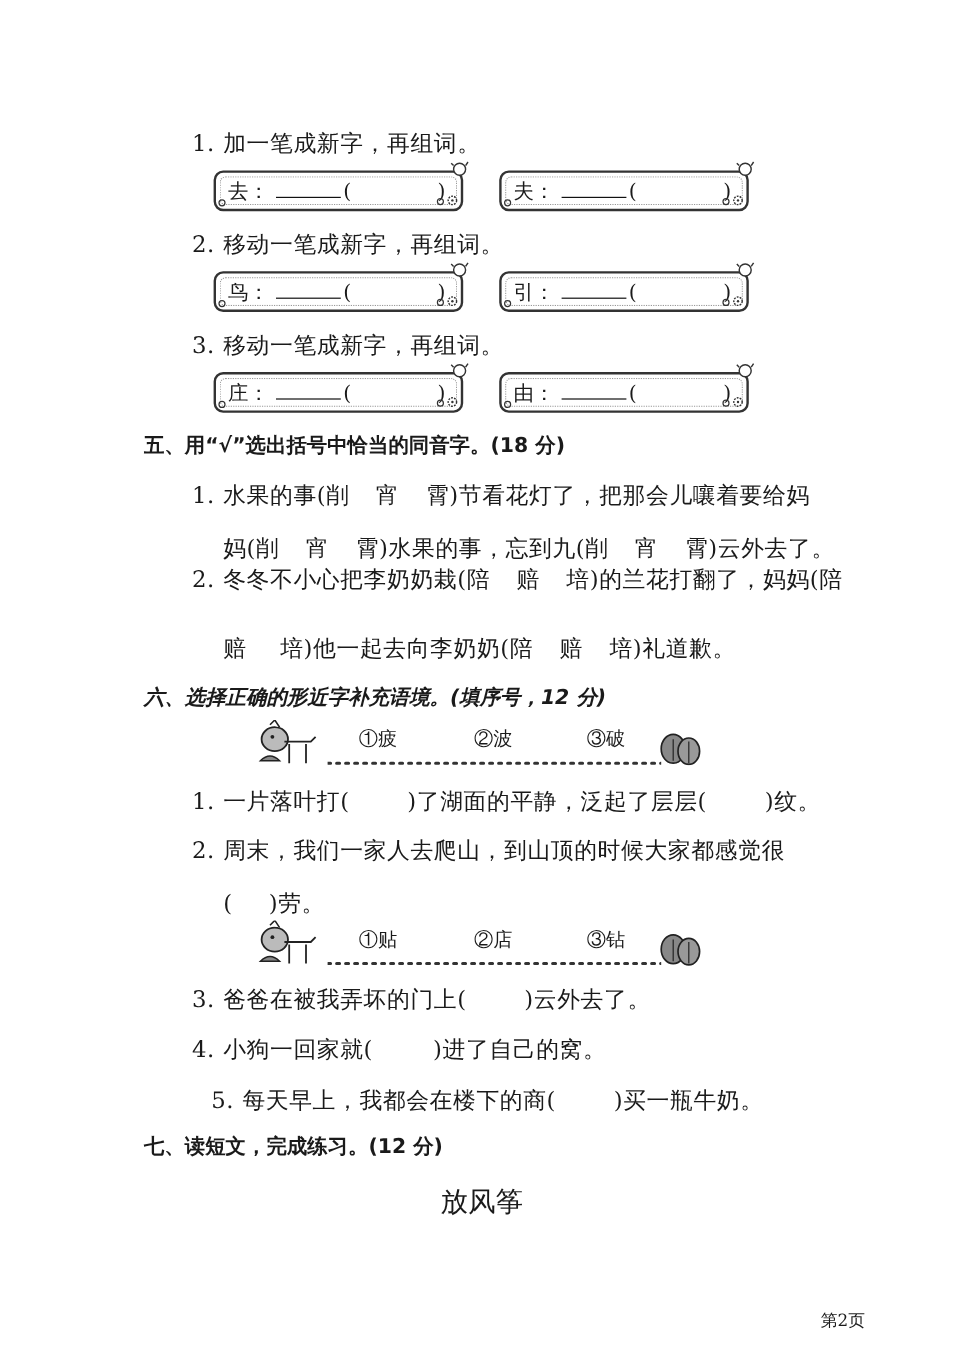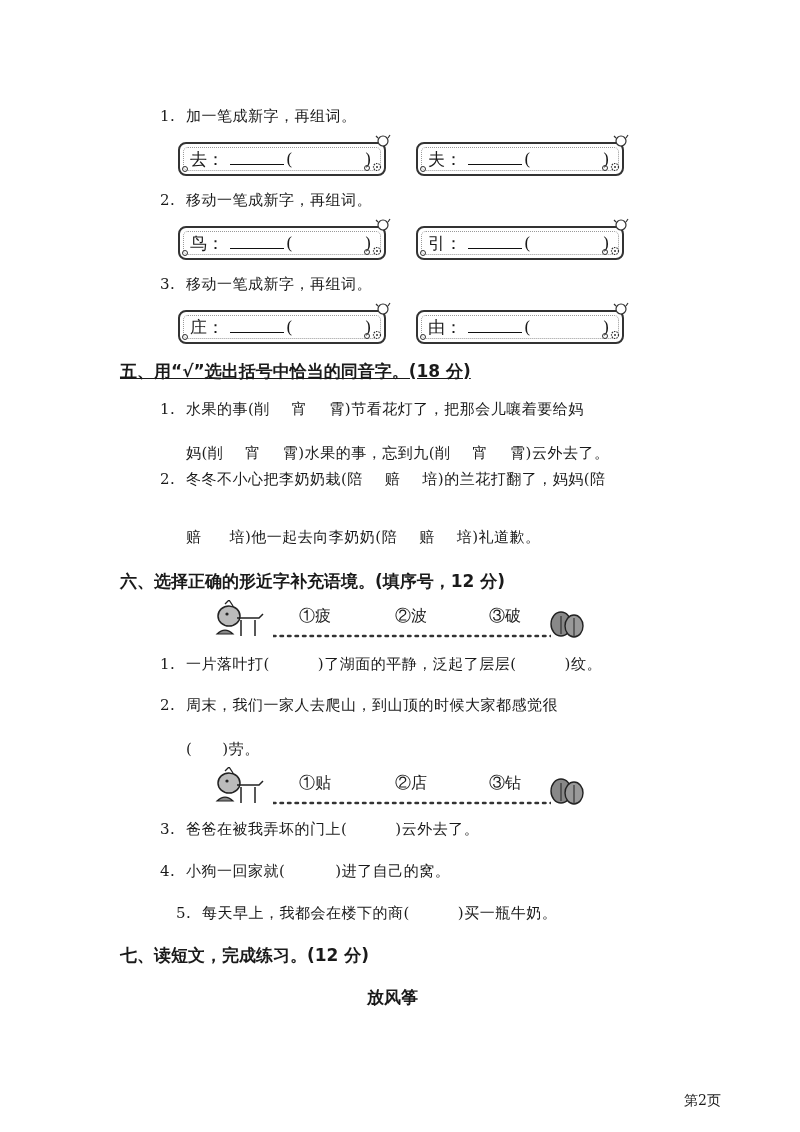--- a/index.html
+++ b/index.html
@@ -2,21 +2,21 @@
 <html><head>
 <meta charset="utf-8">
 <style>
   html, body { margin: 0; padding: 0; background: #ffffff; }
   body {
     width: 800px; height: 1132px; position: relative; overflow: hidden;
     font-family: "DejaVu Serif", "Liberation Serif", serif;
     color: #1a1a1a;
   }
   .abs { position: absolute; white-space: nowrap; }
-  .q-text { font-size: 15px; letter-spacing: 0.5px; }
+  .q-text { font-size: 19px; letter-spacing: 0.5px; }
   .sec-head { font-family: "DejaVu Sans", "Liberation Sans", sans-serif; font-weight: bold; font-size: 17px; }
   .num { display: inline-block; width: 26px; }
 
   
   .abox {
     position: absolute; width: 208px; height: 34px;
     border: 2px solid #333; border-radius: 8px; box-sizing: border-box;
   }
   .abox .inner {
     position: absolute; left: 3px; top: 3px; right: 3px; bottom: 3px;
@@ -152,37 +152,37 @@
       <path d="M4 6 L2 4 M14 6 L16 3" stroke="#333" stroke-width="1.2"></path>
     </svg>
   <span class="dot-l"></span>
   <span class="dot-r"></span>
   <svg class="gear" viewBox="0 0 10 10">
       <circle cx="5" cy="5" r="3.5" fill="#fff" stroke="#333" stroke-width="1.2" stroke-dasharray="1.5 1"></circle>
       <circle cx="5" cy="5" r="1" fill="#333"></circle>
     </svg>
 </div>
 
-<div class="abs sec-head" style="left:120px; top:360px;text-decoration:underline;">五、用“√”选出括号中恰当的同音字。(18 分)</div>
+<div class="abs sec-head" style="left:120px; top:360px;">五、用“√”选出括号中恰当的同音字。(18 分)</div>
 
 <div class="abs q-text" style="left:160px; top:400px;">
   <span class="num">1.</span><span>水果的事(削</span><span class="gap"></span><span>宵</span><span class="gap"></span><span>霄)节看花灯了，把那会儿嚷着要给妈</span>
 </div>
 <div class="abs q-text" style="left:186px; top:444px;">
   <span>妈(削</span><span class="gap"></span><span>宵</span><span class="gap"></span><span>霄)水果的事，忘到九(削</span><span class="gap"></span><span>宵</span><span class="gap"></span><span>霄)云外去了。</span>
 </div>
 
 <div class="abs q-text" style="left:160px; top:470px;">
   <span class="num">2.</span><span>冬冬不小心把李奶奶栽(陪</span><span class="gap"></span><span>赔</span><span class="gap"></span><span>培)的兰花打翻了，妈妈(陪</span>
 </div>
 <div class="abs q-text" style="left:186px; top:528px;">
   <span>赔</span><span class="gap-w"></span><span>培)他一起去向李奶奶(陪</span><span class="gap"></span><span>赔</span><span class="gap"></span><span>培)礼道歉。</span>
 </div>
 
-<div class="abs sec-head" style="left:120px; top:570px;">六、选择正确的形近字补充语境。(填序号，12 分)</div>
+<div class="abs sec-head" style="left:120px; top:570px;font-style:italic;">六、选择正确的形近字补充语境。(填序号，12 分)</div>
 
 <div class="option-strip" style="top:600px;">
   <svg class="horse" viewBox="0 0 58 42">
     <ellipse cx="14" cy="16" rx="11" ry="10" fill="#bbb" stroke="#222" stroke-width="1.5"></ellipse>
     <path d="M10 4 L14 0 L18 6" fill="#fff" stroke="#222" stroke-width="1.3"></path>
     <circle cx="12" cy="14" r="1.6" fill="#222"></circle>
     <path d="M22 18 L44 18 L48 14 M26 20 L26 36 M40 20 L40 36" stroke="#222" stroke-width="1.5" fill="none"></path>
     <path d="M2 34 Q10 26 18 34 Z" fill="#888" stroke="#222" stroke-width="1.2"></path>
   </svg>
   <svg class="dots" viewBox="0 0 278 8" preserveAspectRatio="none">
@@ -237,15 +237,15 @@
 <div class="abs q-text" style="left:160px; top:862px;">
   <span class="num">4.</span><span>小狗一回家就(</span><span class="blank-p" style="width:50px;"></span><span>)进了自己的窝。</span>
 </div>
 
 <div class="abs q-text" style="left:176px; top:904px;">
   <span class="num">5.</span><span>每天早上，我都会在楼下的商(</span><span class="blank-p" style="width:48px;"></span><span>)买一瓶牛奶。</span>
 </div>
 
 <div class="abs sec-head" style="left:120px; top:944px;">七、读短文，完成练习。(12 分)</div>
 
-<div class="abs" style="left:367px; top:986px; font-family: 'DejaVu Sans', 'Liberation Sans', sans-serif; font-weight: bold; font-size: 17px;">放风筝</div>
+<div class="abs" style="left:367px; top:986px; font-family: 'DejaVu Sans', 'Liberation Sans', sans-serif; font-weight: normal; font-size: 23px;">放风筝</div>
 
 <div class="abs" style="left:684px; top:1092px; font-size: 14px;">第2页</div>
 
 </body></html>

